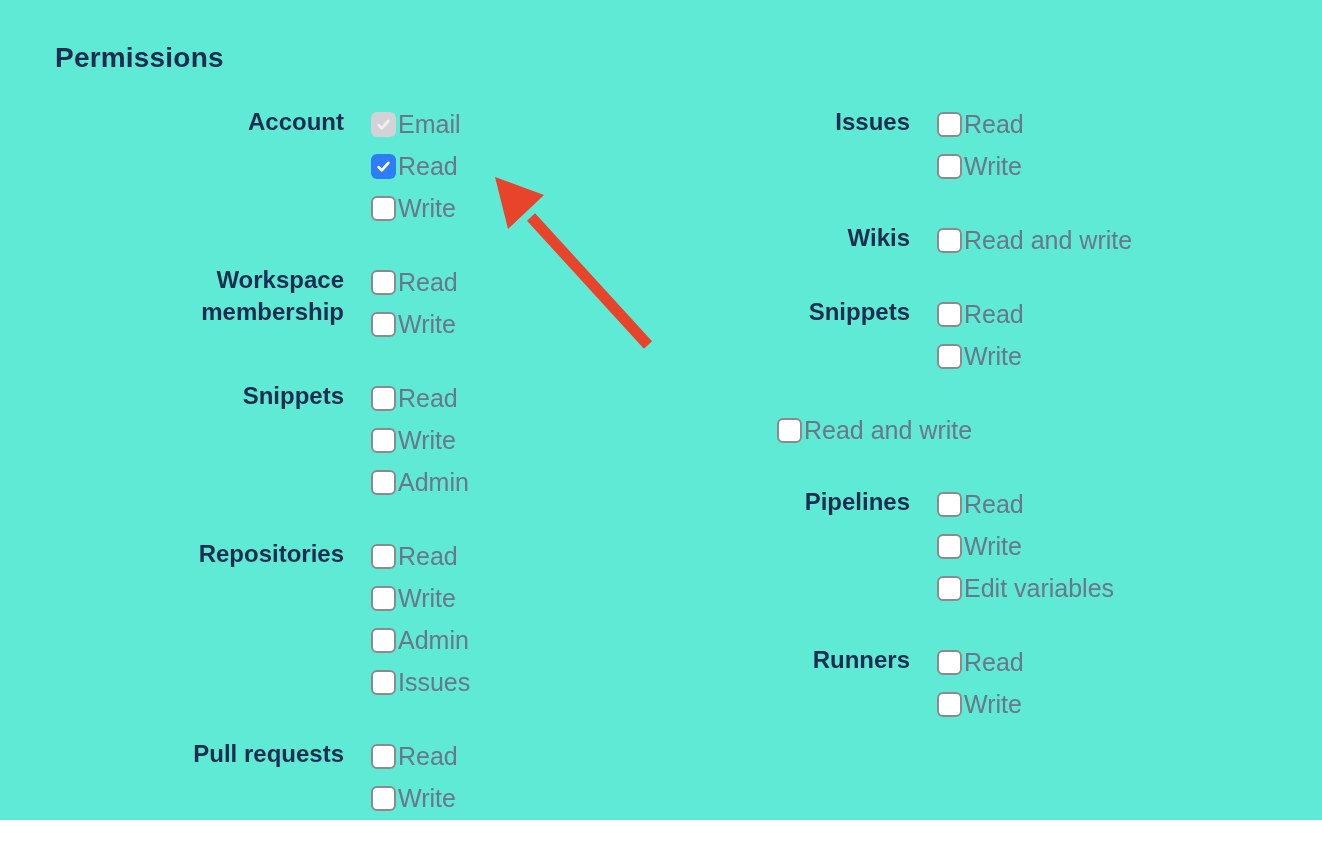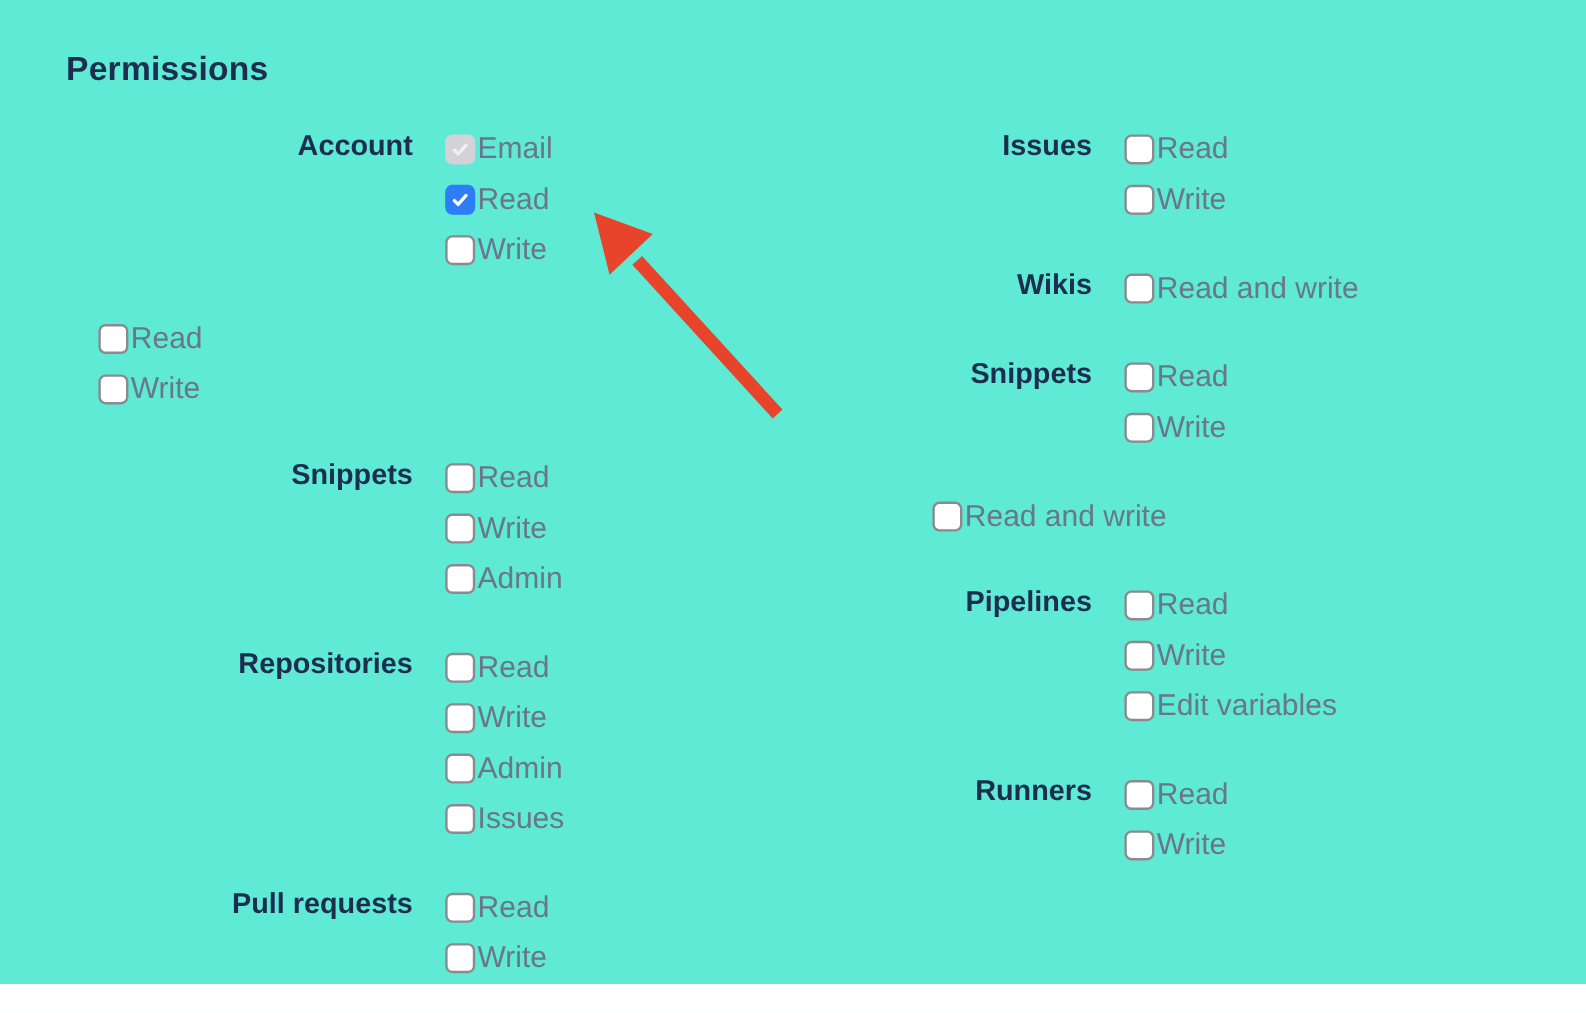--- a/index.html
+++ b/index.html
@@ -94,20 +94,22 @@
           <span class="option-label">Read</span>
         </label>
         <label class="option">
           <span class="checkbox state-unchecked"></span>
           <span class="option-label">Write</span>
         </label>
       </div>
     </div>
 
     <div class="group">
+      <div class="group-label">Workspace
+membership</div>
       <div class="options">
         <label class="option">
           <span class="checkbox state-unchecked"></span>
           <span class="option-label">Read</span>
         </label>
         <label class="option">
           <span class="checkbox state-unchecked"></span>
           <span class="option-label">Write</span>
         </label>
       </div>

